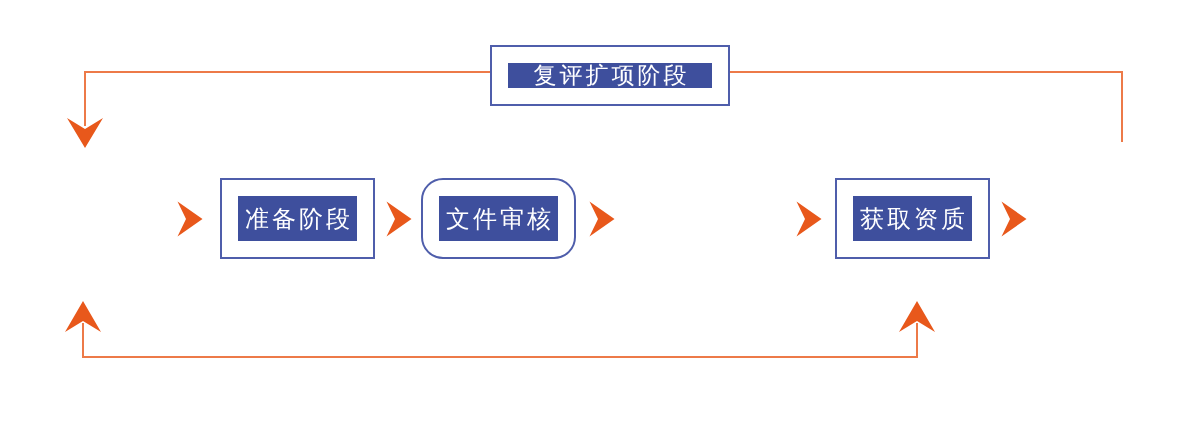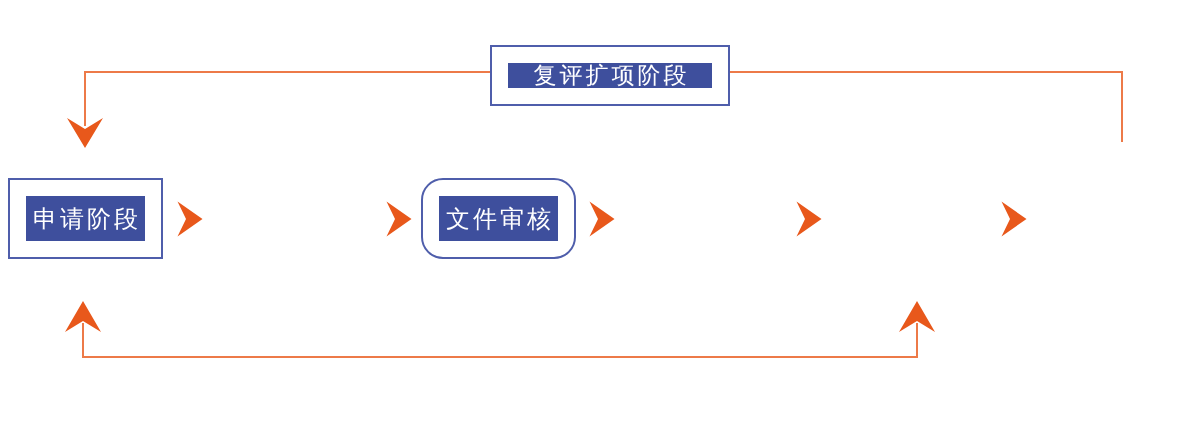--- a/index.html
+++ b/index.html
@@ -72,25 +72,28 @@
     <path d="M 65,332 L 83,301 L 101,332 L 83,321 Z" fill="var(--arrow)"></path>
     <path d="M 899,332 L 917,301 L 935,332 L 917,321 Z" fill="var(--arrow)"></path>
 
     <path d="M 177.5,201.5 L 202.5,219 L 177.5,236.5 L 186,219 Z" fill="var(--arrow)"></path>
     <path d="M 386.5,201.5 L 411.5,219 L 386.5,236.5 L 395,219 Z" fill="var(--arrow)"></path>
     <path d="M 589.5,201.5 L 614.5,219 L 589.5,236.5 L 598,219 Z" fill="var(--arrow)"></path>
     <path d="M 796.5,201.5 L 821.5,219 L 796.5,236.5 L 805,219 Z" fill="var(--arrow)"></path>
     <path d="M 1001.5,201.5 L 1026.5,219 L 1001.5,236.5 L 1010,219 Z" fill="var(--arrow)"></path>
   </svg>
 
-  <div class="box stage stage-1">
-    <div class="box-inner">申请阶段</div>
+  <div class="box stage stage-2">
+    <div class="box-inner">准备阶段</div>
   </div>
   <div class="box stage stage-3">
     <div class="box-inner">文件审核</div>
+  </div>
+  <div class="box stage stage-5">
+    <div class="box-inner">获取资质</div>
   </div>
 
   <div class="box loop-top">
     <div class="box-inner">复评扩项阶段</div>
   </div>
 
 
 </div>
 
 </body></html>

